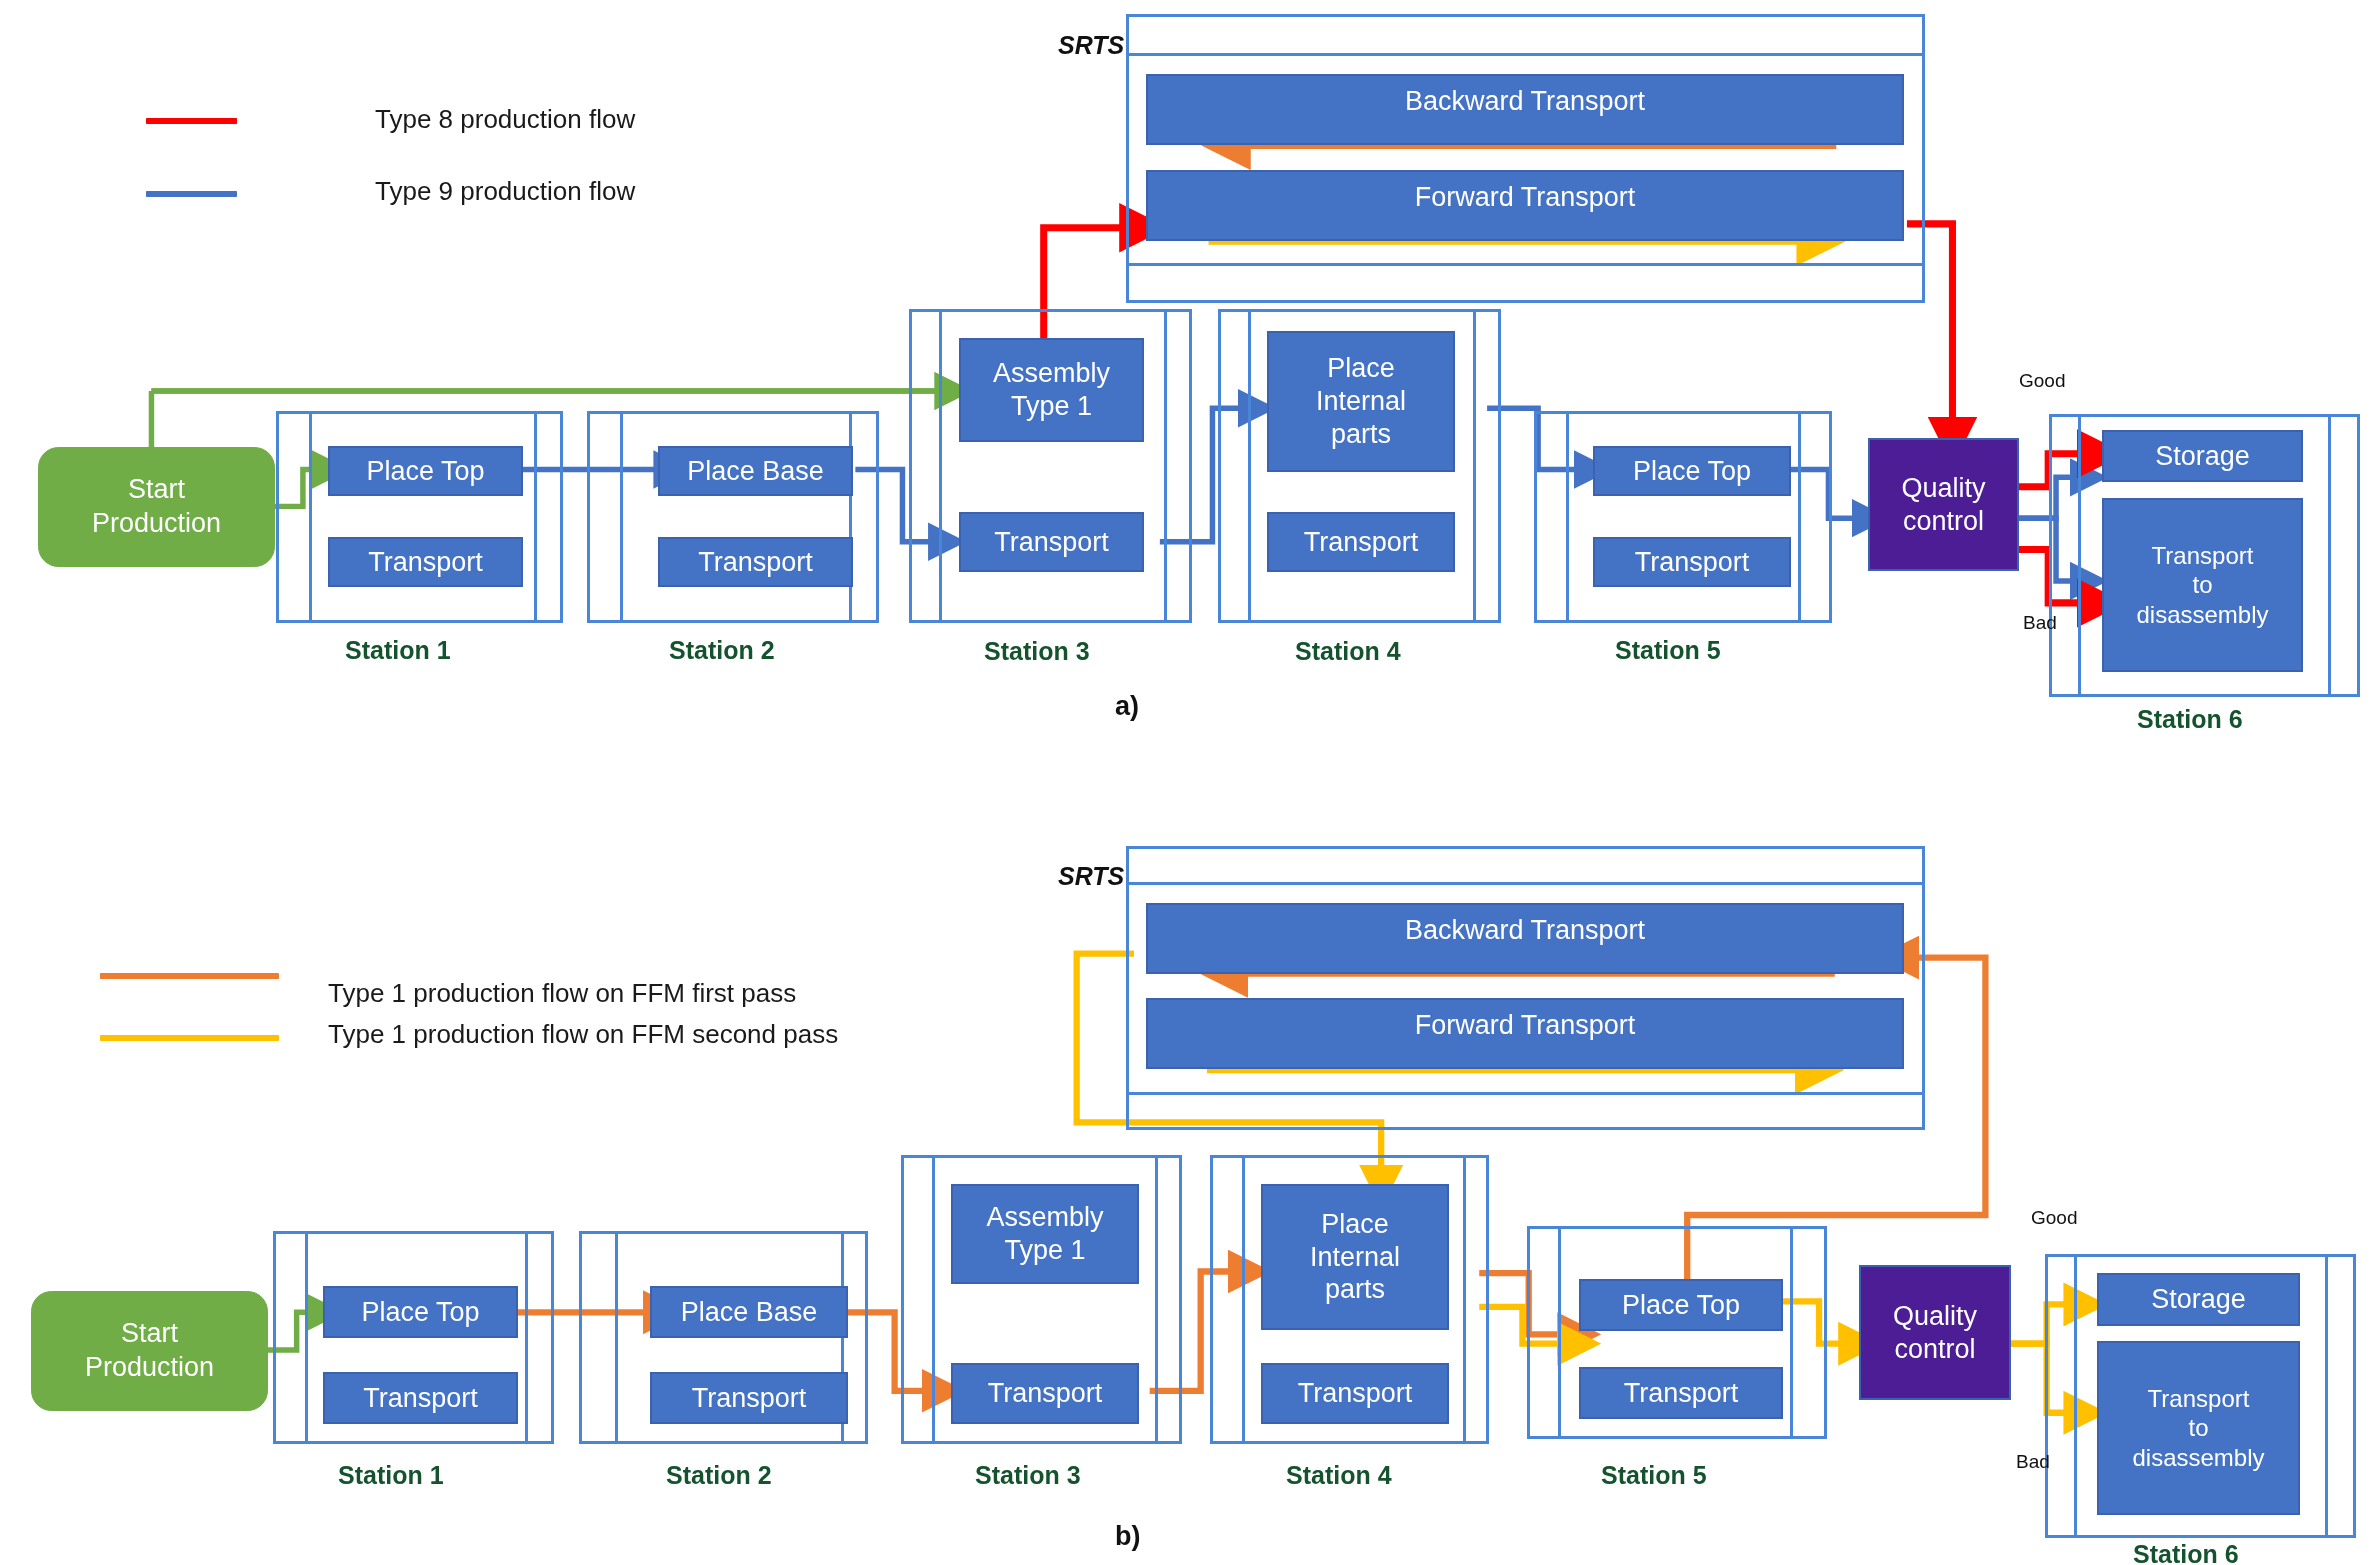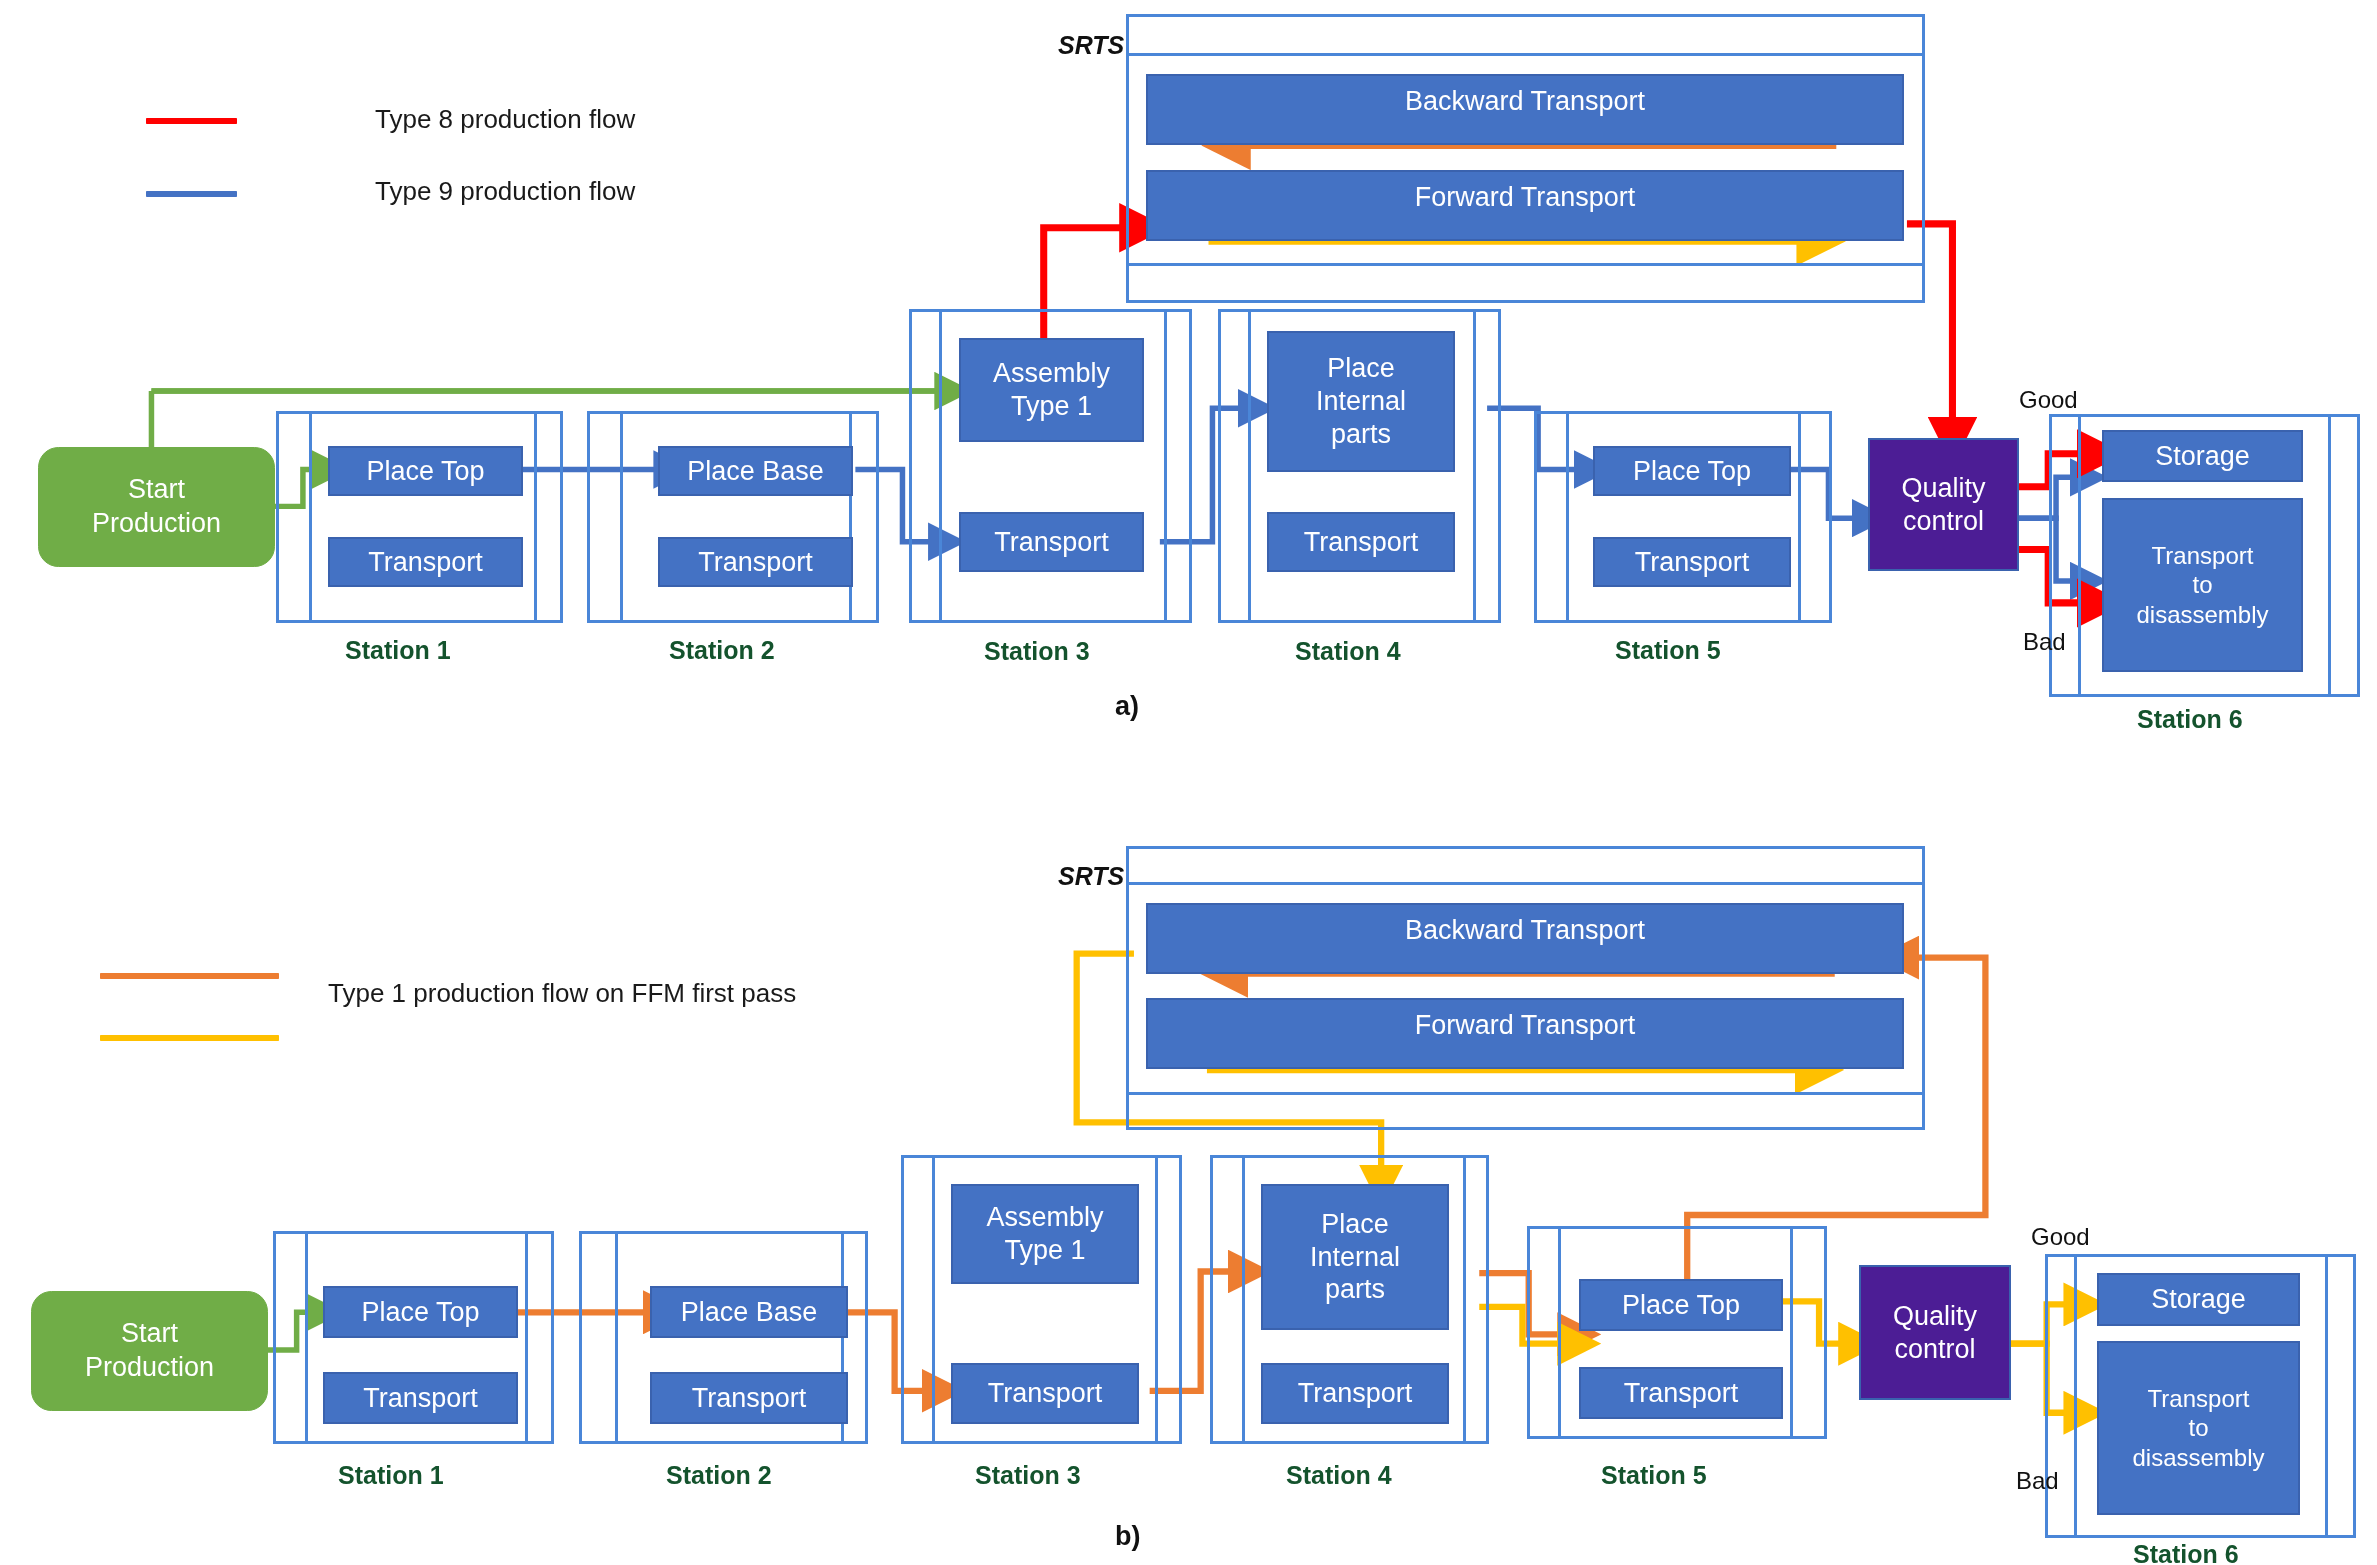--- a/index.html
+++ b/index.html
@@ -19,21 +19,21 @@
         color:#fff;display:flex;flex-direction:column;align-items:center;justify-content:center;
         text-align:center;font-size:27px;line-height:1.25;}
 
   .qbox{position:absolute;background:#4c1d95;border:2.4px solid #3a62ae;box-sizing:border-box;
         color:#fff;display:flex;flex-direction:column;align-items:center;justify-content:center;
         text-align:center;font-size:27px;line-height:1.22;}
 
   
   .caption{position:absolute;font-size:25px;font-weight:bold;color:#14532d;white-space:nowrap;}
   .srts-label{position:absolute;font-size:25px;font-weight:bold;color:#111;font-style:italic;}
-  .gb-label{position:absolute;font-size:24px;color:#111;white-space:nowrap;margin-top:16px;}
+  .gb-label{position:absolute;font-size:19px;color:#111;white-space:nowrap;}
   .panel-label{position:absolute;font-size:27px;font-weight:bold;color:#111;}
 
   
   .legend-line{position:absolute;height:5.5px;border-radius:0.8px;}
   .legend-text{position:absolute;font-size:26px;color:#1a1a1a;white-space:nowrap;}
 
   
   svg.conn{position:absolute;left:0;top:0;width:2377px;height:1566px;overflow:visible;pointer-events:none;}
 </style>
 </head>
@@ -187,20 +187,21 @@
   </div>
   <div class="caption" style="left:2137px;top:705px;">Station 6</div>
   <div class="gb-label" style="left:2019px;top:370px;">Good</div>
   <div class="gb-label" style="left:2023px;top:612px;">Bad</div>
 
   <div class="panel-label" style="left:1115px;top:691px;">a)</div>
 
   <div class="legend-line" style="left:100px;top:973px;width:179px;height:6.3px;background:#ED7D31;"></div>
   <div class="legend-text" style="left:328px;top:958px;margin-top:20px;">Type 1 production flow on FFM first pass</div>
   <div class="legend-line" style="left:100px;top:1035px;width:179px;height:6.3px;background:#FFC000;"></div>
+  <div class="legend-text" style="left:328px;top:1019px;">Type 1 production flow on FFM second pass</div>
 
   <div class="srts-label" style="left:1058px;top:862px;">SRTS</div>
   <div class="frame" style="left:1126px;top:846px;width:799px;height:284px;"></div>
   <div class="frame" style="left:1126px;top:882px;width:799px;height:213px;"></div>
   <div class="pbox" style="left:1146px;top:903px;width:758px;height:71px;align-items:flex-start;padding-top:9.4px;">Backward Transport</div>
   <div class="pbox" style="left:1146px;top:998px;width:758px;height:71px;align-items:flex-start;padding-top:9.4px;">Forward Transport</div>
 
   <div class="startbox" style="left:31px;top:1291px;width:235px;height:118px;">
     <span>Start</span>
     <span>Production</span>

